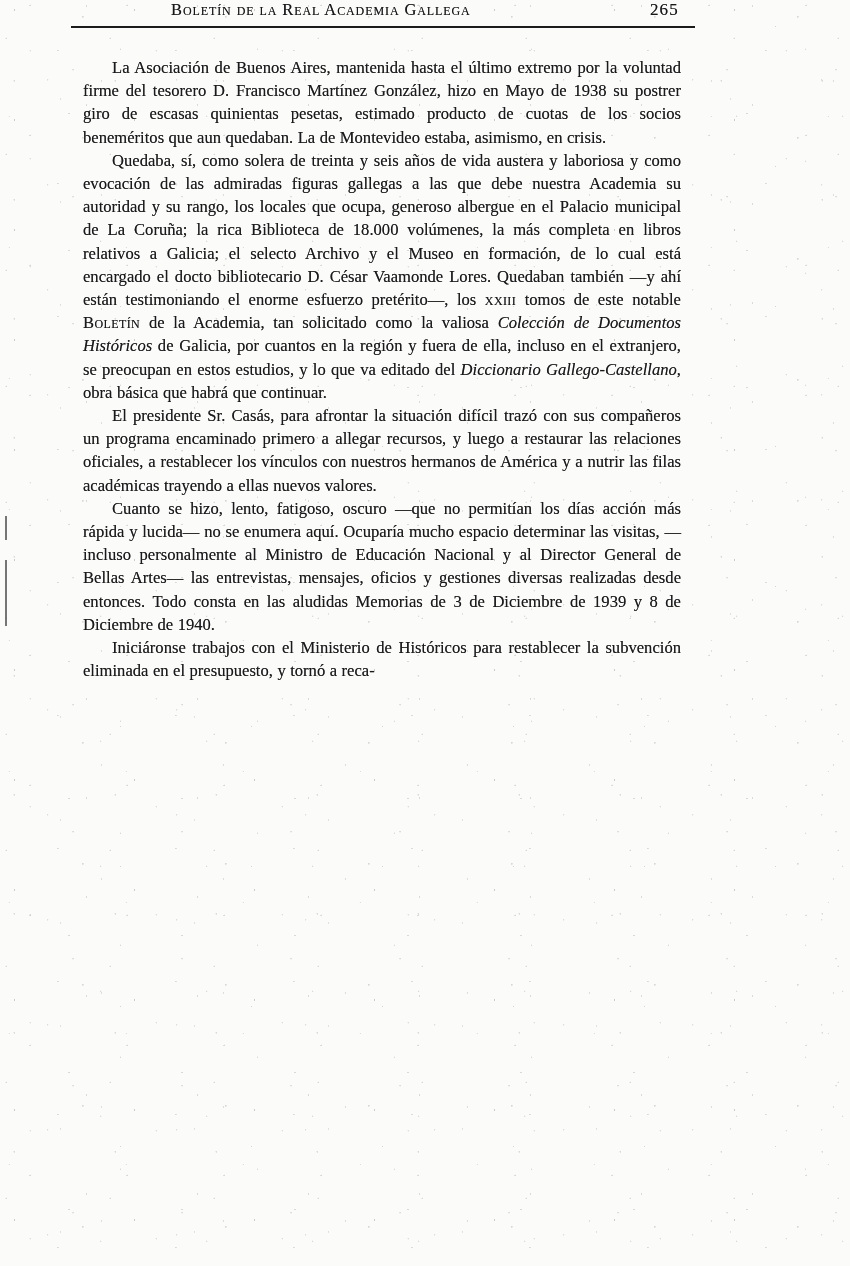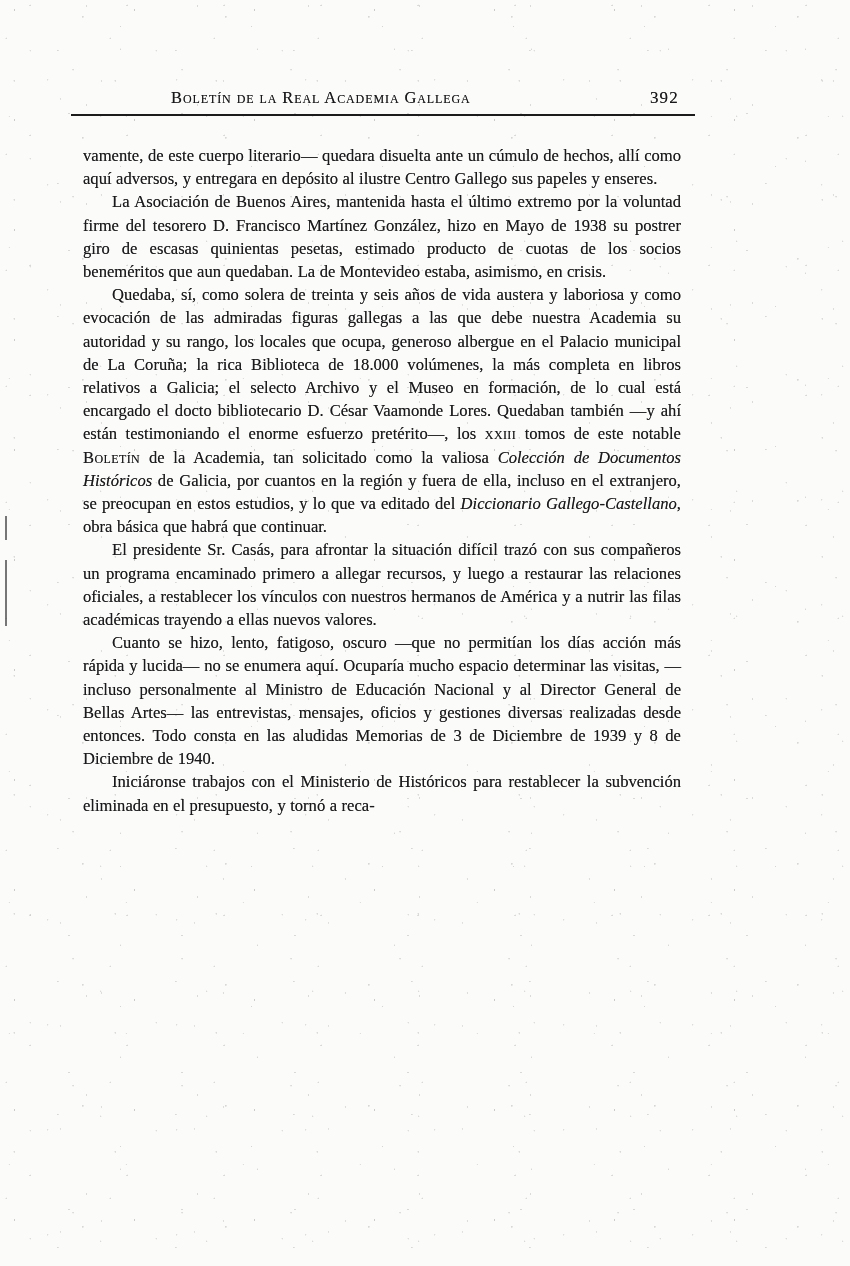--- a/index.html
+++ b/index.html
@@ -66,21 +66,20 @@
     position: absolute;
     left: 83px;
     top: 0;
     width: 598px;
   }
 
   
   .running-head {
     position: relative;
     height: 42px;
-    margin-top: 88px;
   }
   .head-title {
     position: absolute;
     left: 88px;
     top: 0;
     font-variant: small-caps;
     font-size: 16.5px;
     letter-spacing: .9px;
     color: #18181a;
     white-space: nowrap;
@@ -136,26 +135,25 @@
 <div class="page">
 
   <div class="paper-noise"></div>
   <div class="gutter-mark m1"></div>
   <div class="gutter-mark m2"></div>
 
   <div class="content">
 
     <div class="running-head">
       <div class="head-title">Boletín de la Real Academia Gallega</div>
-      <div class="head-folio">392</div>
+      <div class="head-folio">265</div>
       <div class="head-rule"></div>
     </div>
 
     <div class="body-text" id="body-text">
-        <p class="no-indent"><span>vamente, de este cuerpo literario— quedara disuelta ante un cúmulo de hechos, allí como aquí adversos, y entregara en depósito al ilustre Centro Gallego sus papeles y enseres.</span></p>
         <p><span>La Asociación de Buenos Aires, mantenida hasta el último extremo por la voluntad firme del tesorero D. Francisco Martínez González, hizo en Mayo de 1938 su postrer giro de escasas quinientas pesetas, estimado producto de cuotas de los socios beneméritos que aun quedaban.  La de Montevideo estaba, asimismo, en crisis.</span></p>
         <p><span>Quedaba, sí, como solera de treinta y seis años de vida austera y laboriosa y como evocación de las admiradas figuras gallegas a las que debe nuestra Academia su autoridad y su rango, los locales que ocupa, generoso albergue en el Palacio municipal de La Coruña; la rica Biblioteca de 18.000 volúmenes, la más completa en libros relativos a Galicia; el selecto Archivo y el Museo en formación, de lo cual está encargado el docto bibliotecario D. César Vaamonde Lores.  Quedaban también —y ahí están testimoniando el enorme esfuerzo pretérito—, los </span><span class="sc">xxiii</span><span> tomos de este notable </span><span class="sc">Boletín</span><span> de la Academia, tan solicitado como la valiosa </span><span class="it">Colección de Documentos Históricos</span><span> de Galicia, por cuantos en la región y fuera de ella, incluso en el extranjero, se preocupan en estos estudios, y lo que va editado del </span><span class="it">Diccionario Gallego-Castellano</span><span>, obra básica que habrá que continuar.</span></p>
         <p><span>El presidente Sr. Casás, para afrontar la situación difícil trazó con sus compañeros un programa encaminado primero a allegar recursos, y luego a restaurar las relaciones oficiales, a restablecer los vínculos con nuestros hermanos de América y a nutrir las filas académicas trayendo a ellas nuevos valores.</span></p>
         <p><span>Cuanto se hizo, lento, fatigoso, oscuro —que no permitían los días acción más rápida y lucida— no se enumera aquí.  Ocuparía mucho espacio determinar las visitas, —incluso personalmente al Ministro de Educación Nacional y al Director General de Bellas Artes— las entrevistas, mensajes, oficios y gestiones diversas realizadas desde entonces.  Todo consta en las aludidas Memorias de 3 de Diciembre de 1939 y 8 de Diciembre de 1940.</span></p>
         <p><span>Iniciáronse trabajos con el Ministerio de Históricos para restablecer la subvención eliminada en el presupuesto, y tornó a reca-</span></p>
       </div>
 
   </div>
 </div>
 

